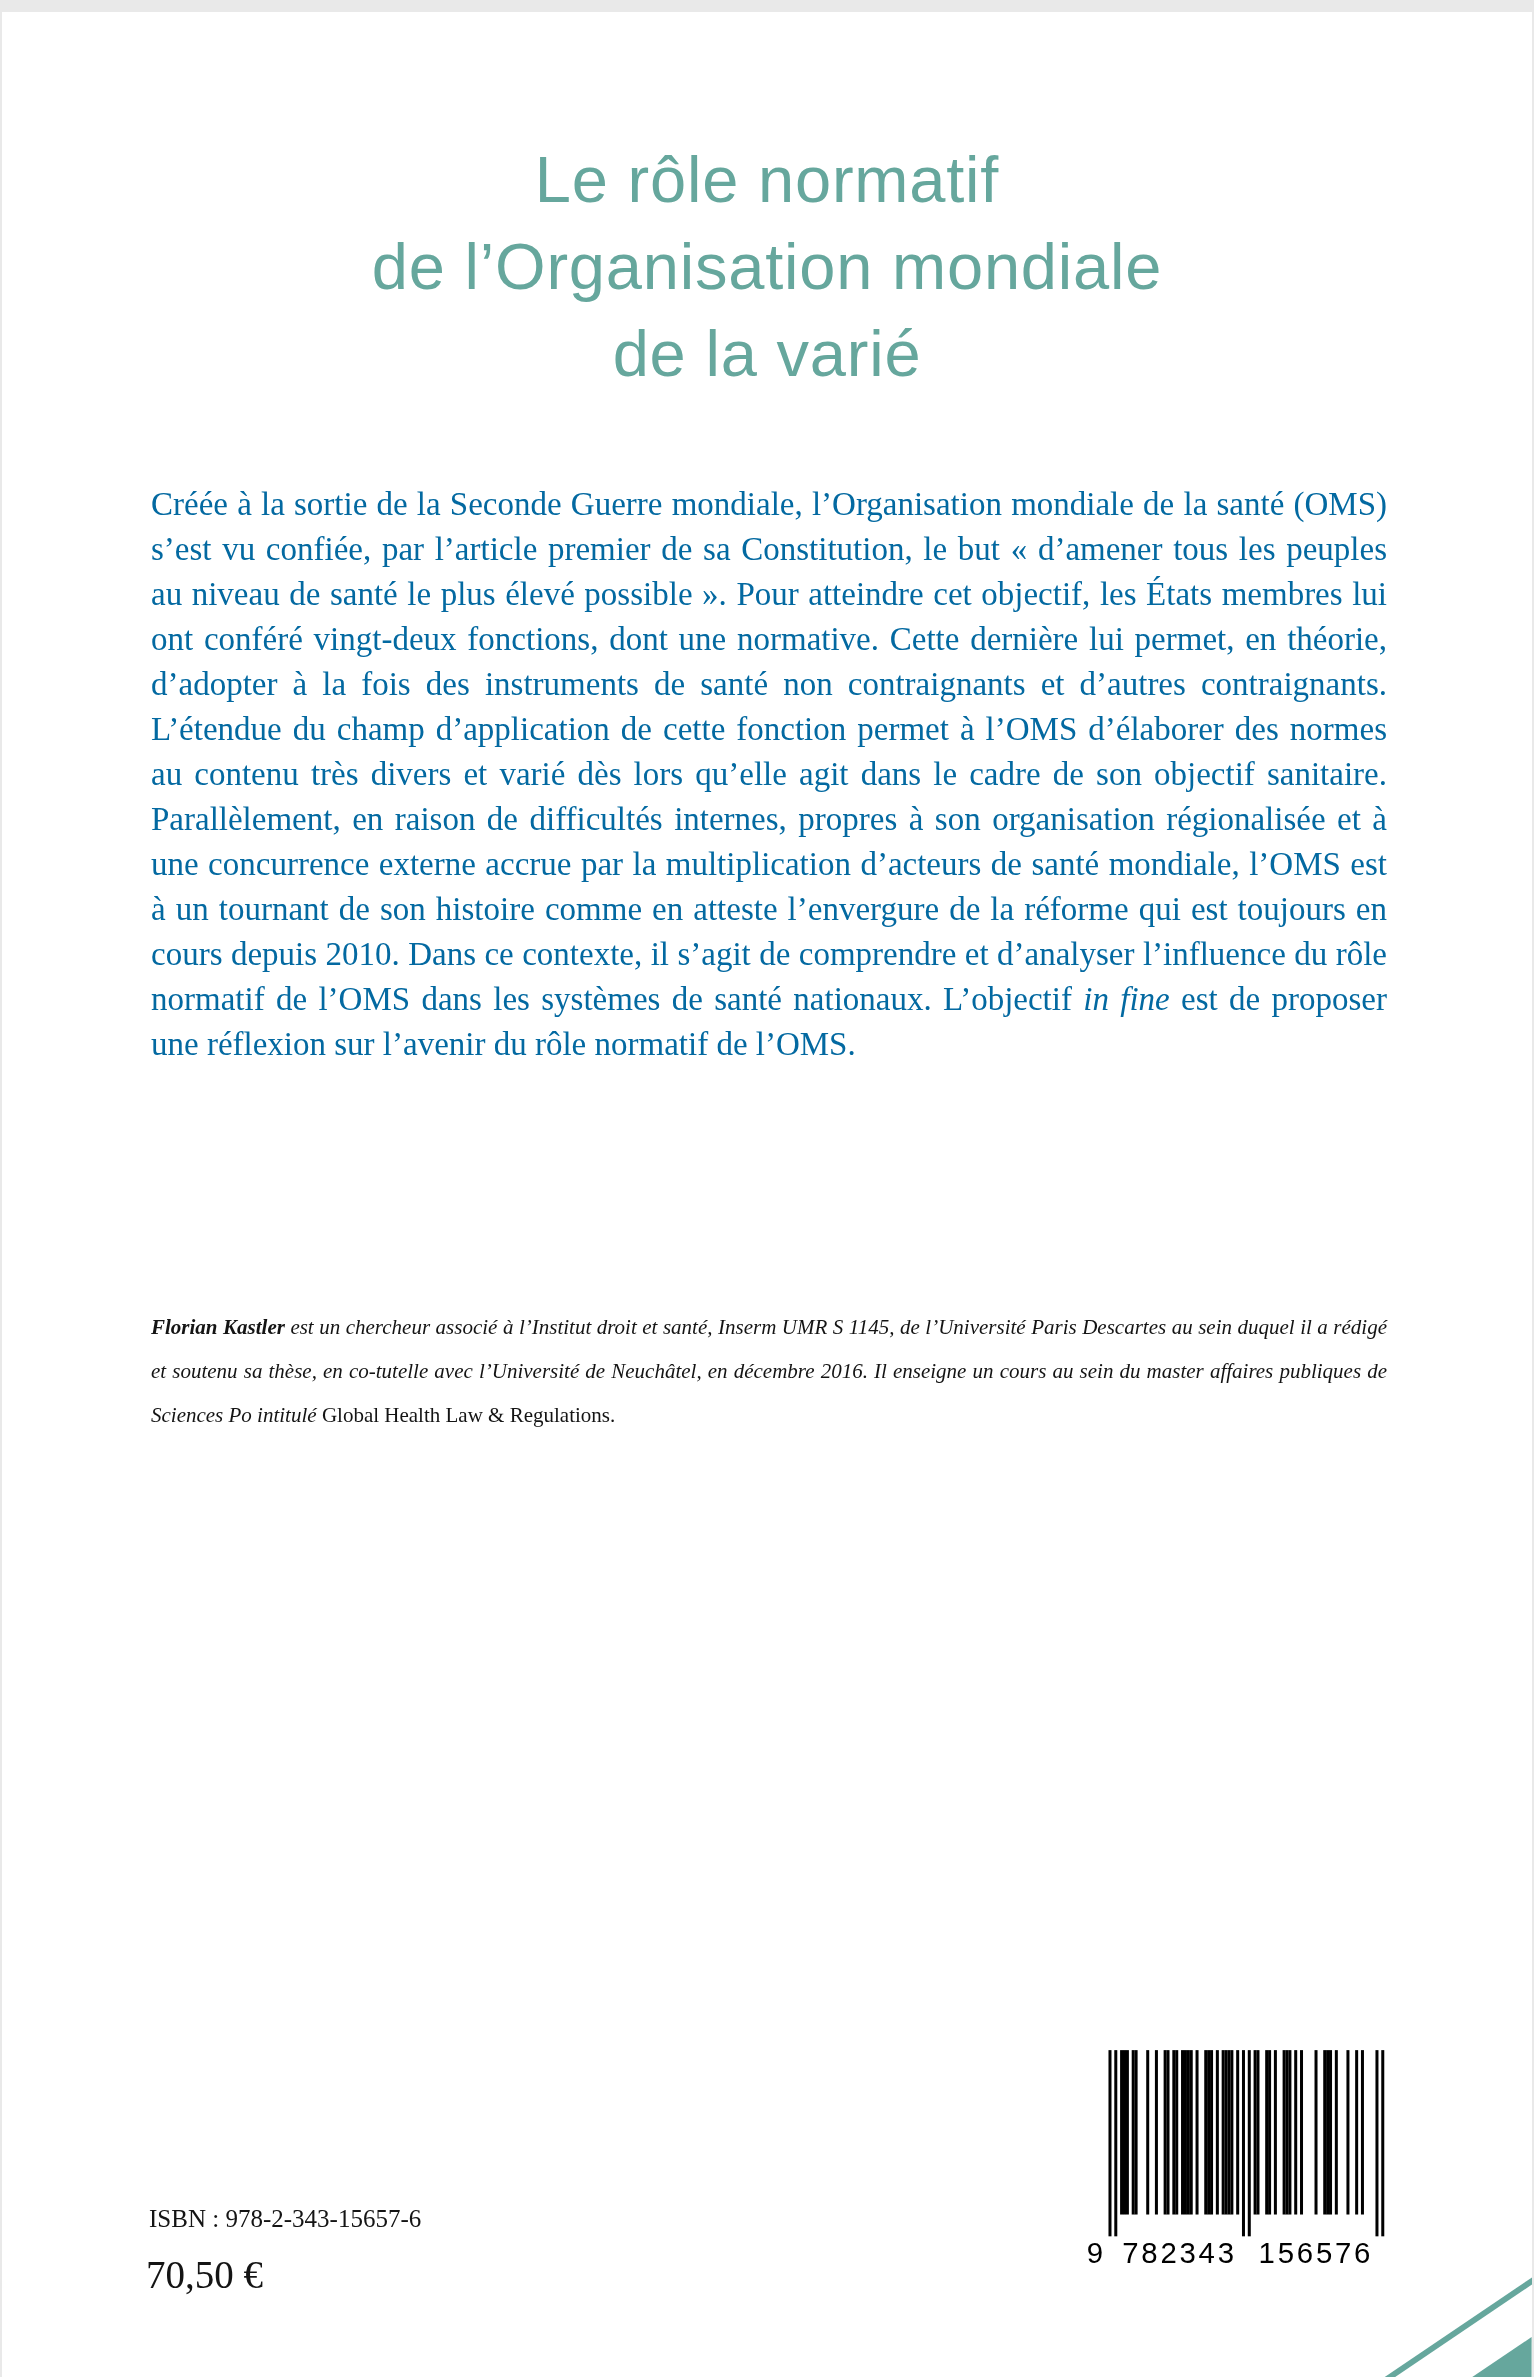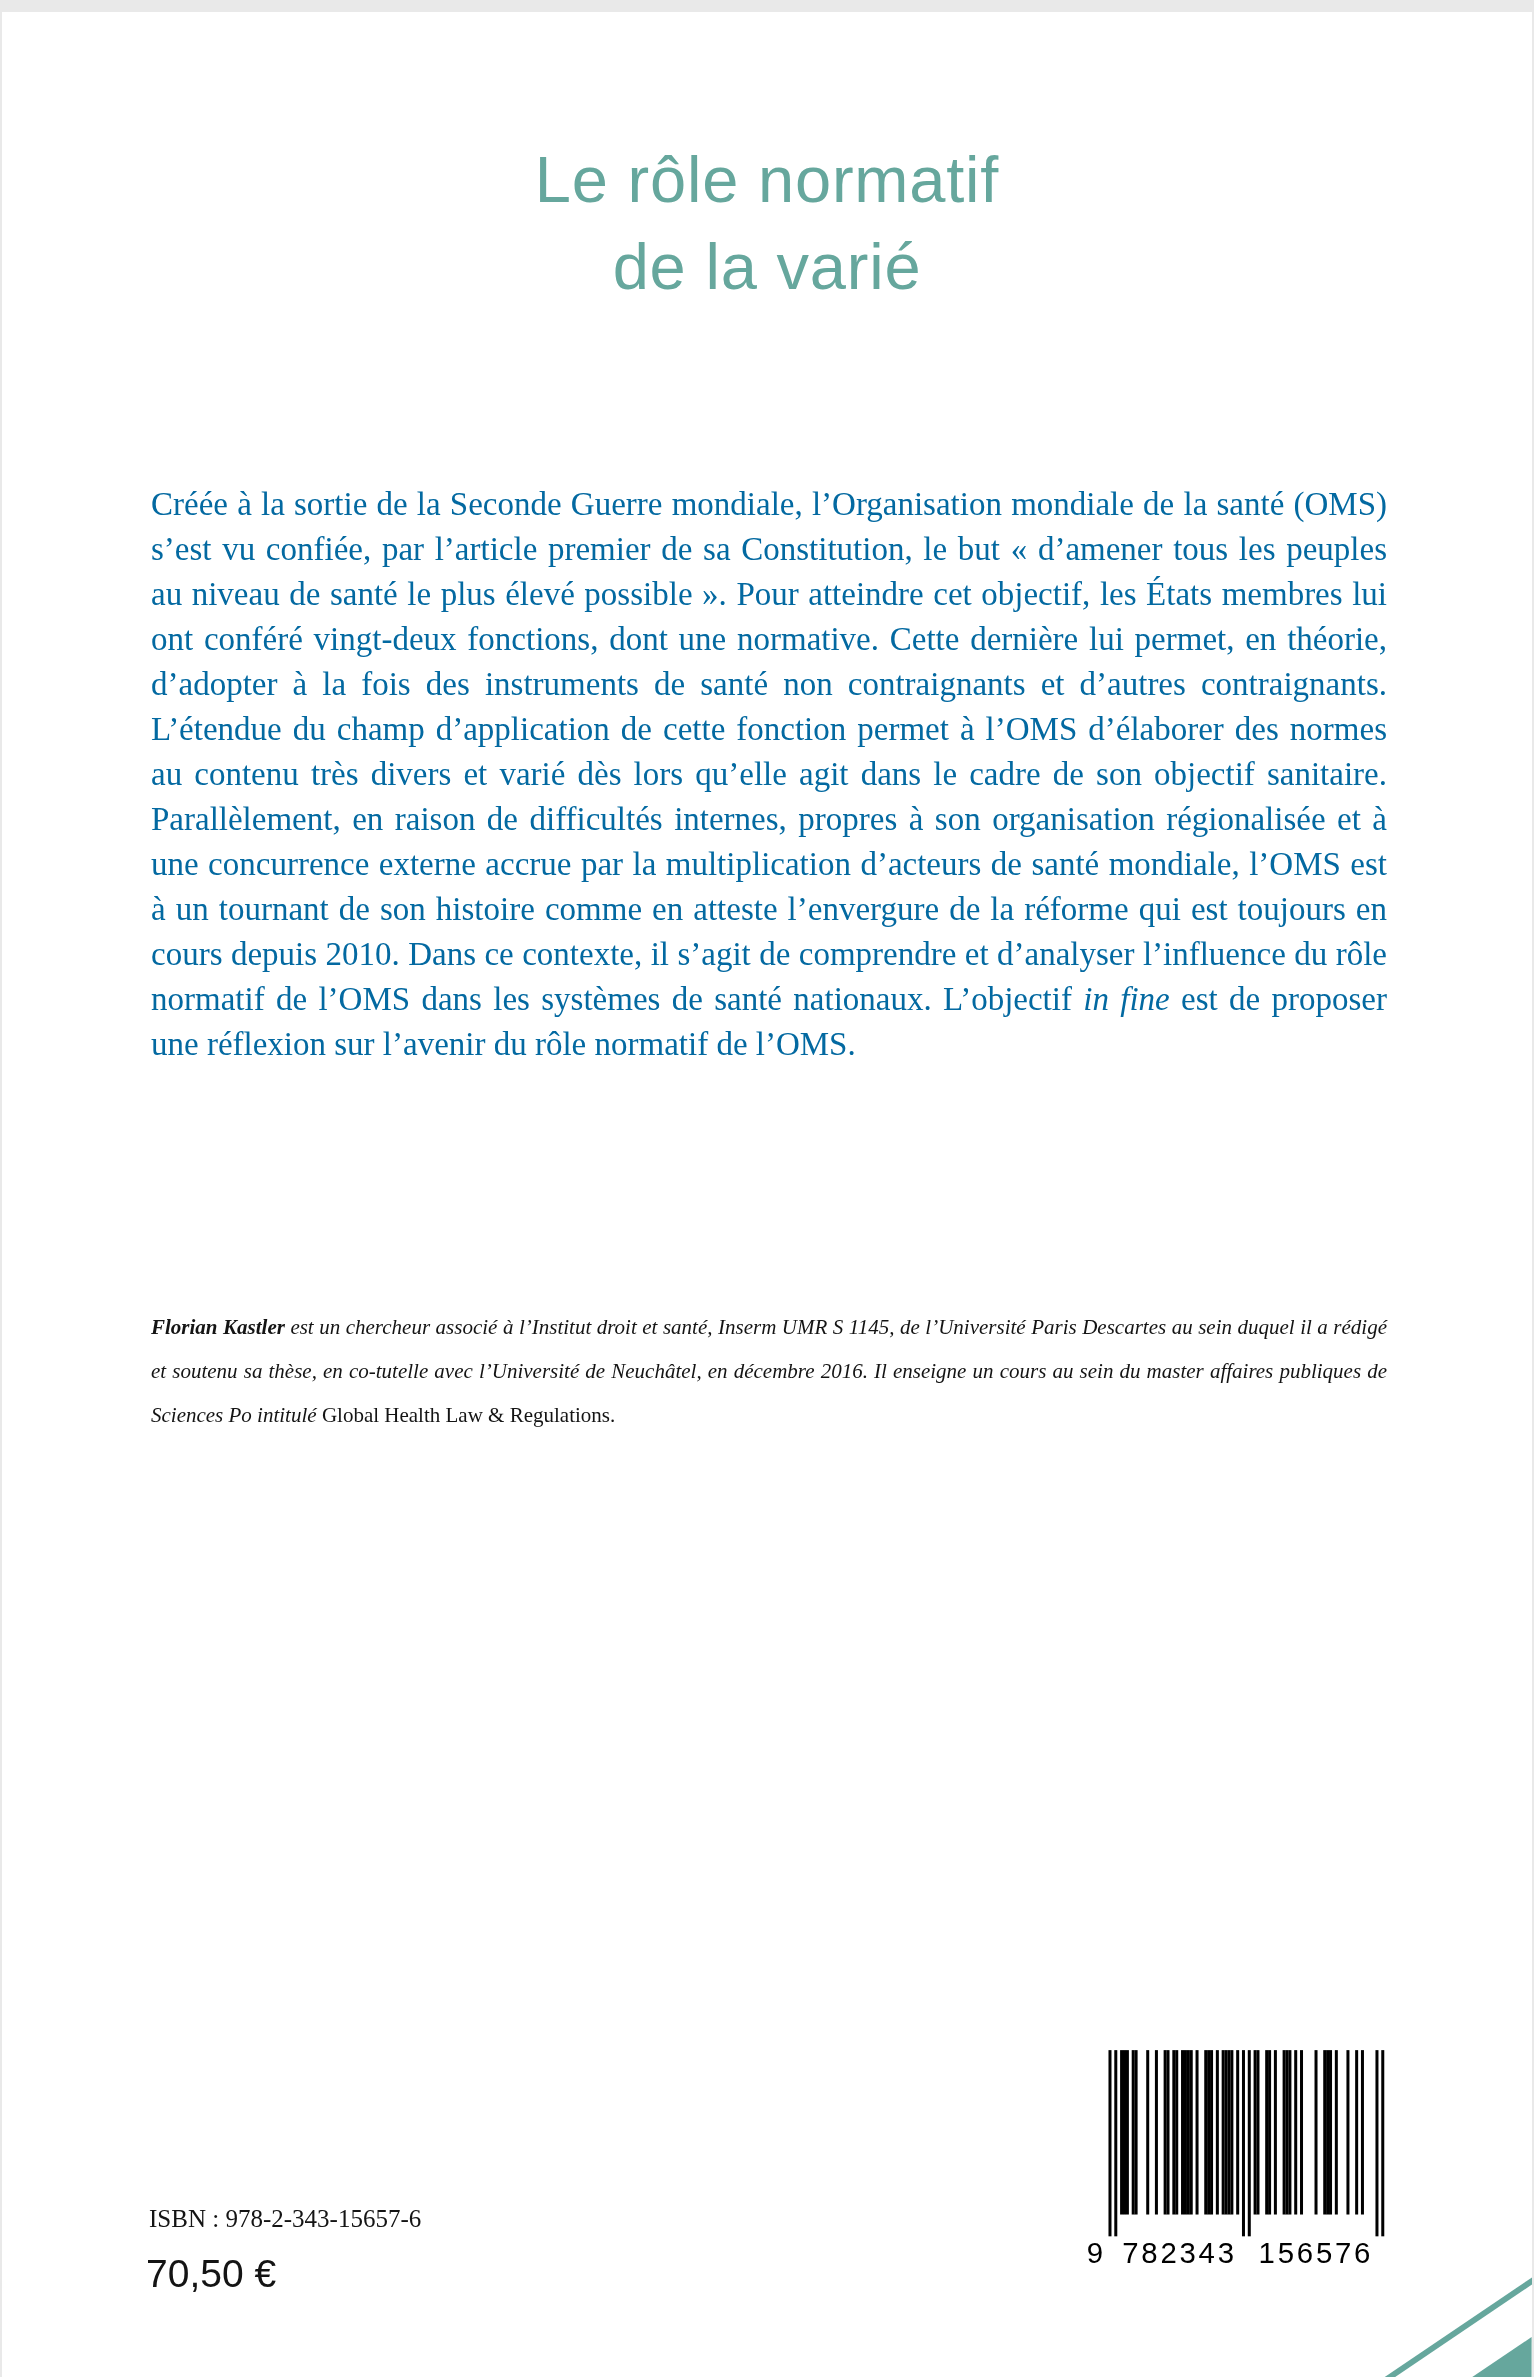--- a/index.html
+++ b/index.html
@@ -64,21 +64,21 @@
     position: absolute;
     left: 147px;
     top: 2193px;
     font-size: 25px;
     color: #141414;
   }
   .price {
     position: absolute;
     left: 144px;
     top: 2240px;
-    font-family: Liberation Sans, sans-serif;
+    font-family: Liberation Serif, serif;
     font-size: 39px;
     color: #141414;
     text-align: center;
   }
   .barcode-wrap {
     position: absolute;
     left: 1083px;
     top: 2038px;
   }
   .corner-deco {
@@ -90,20 +90,21 @@
     pointer-events: none;
   }
 </style>
 </head>
 <body>
 
 <div class="page">
 
   <div class="book-title">
     <div>Le rôle normatif</div>
+    <div>de l’Organisation mondiale</div>
     <div>de la varié</div>
   </div>
 
   <p class="summary"><span>Créée à la sortie de la Seconde Guerre mondiale, l’Organisation mondiale de la santé (OMS) s’est vu confiée, par l’article premier de sa Constitution, le but « d’amener tous les peuples au niveau de santé le plus élevé possible ». Pour atteindre cet objectif, les États membres lui ont conféré vingt-deux fonctions, dont une normative. Cette dernière lui permet, en théorie, d’adopter à la fois des instruments de santé non contraignants et d’autres contraignants. L’étendue du champ d’application de cette fonction permet à l’OMS d’élaborer des normes au contenu très divers et varié dès lors qu’elle agit dans le cadre de son objectif sanitaire. Parallèlement, en raison de difficultés internes, propres à son organisation régionalisée et à une concurrence externe accrue par la multiplication d’acteurs de santé mondiale, l’OMS est à un tournant de son histoire comme en atteste l’envergure de la réforme qui est toujours en cours depuis 2010. Dans ce contexte, il s’agit de comprendre et d’analyser l’influence du rôle normatif de l’OMS dans les systèmes de santé nationaux. L’objectif </span><span class="infine">in fine</span><span> est de proposer une réflexion sur l’avenir du rôle normatif de l’OMS.</span></p>
 
   <p class="bio"><span class="author">Florian Kastler</span><span> est un chercheur associé à l’Institut droit et santé, Inserm UMR S 1145, de l’Université Paris Descartes au sein duquel il a rédigé et soutenu sa thèse, en co-tutelle avec l’Université de Neuchâtel, en décembre 2016. Il enseigne un cours au sein du master affaires publiques de Sciences Po intitulé </span><span class="roman">Global Health Law &amp; Regulations.</span></p>
 
   <div class="isbn">ISBN : 978-2-343-15657-6</div>
 
   <div class="price">70,50 €</div>

